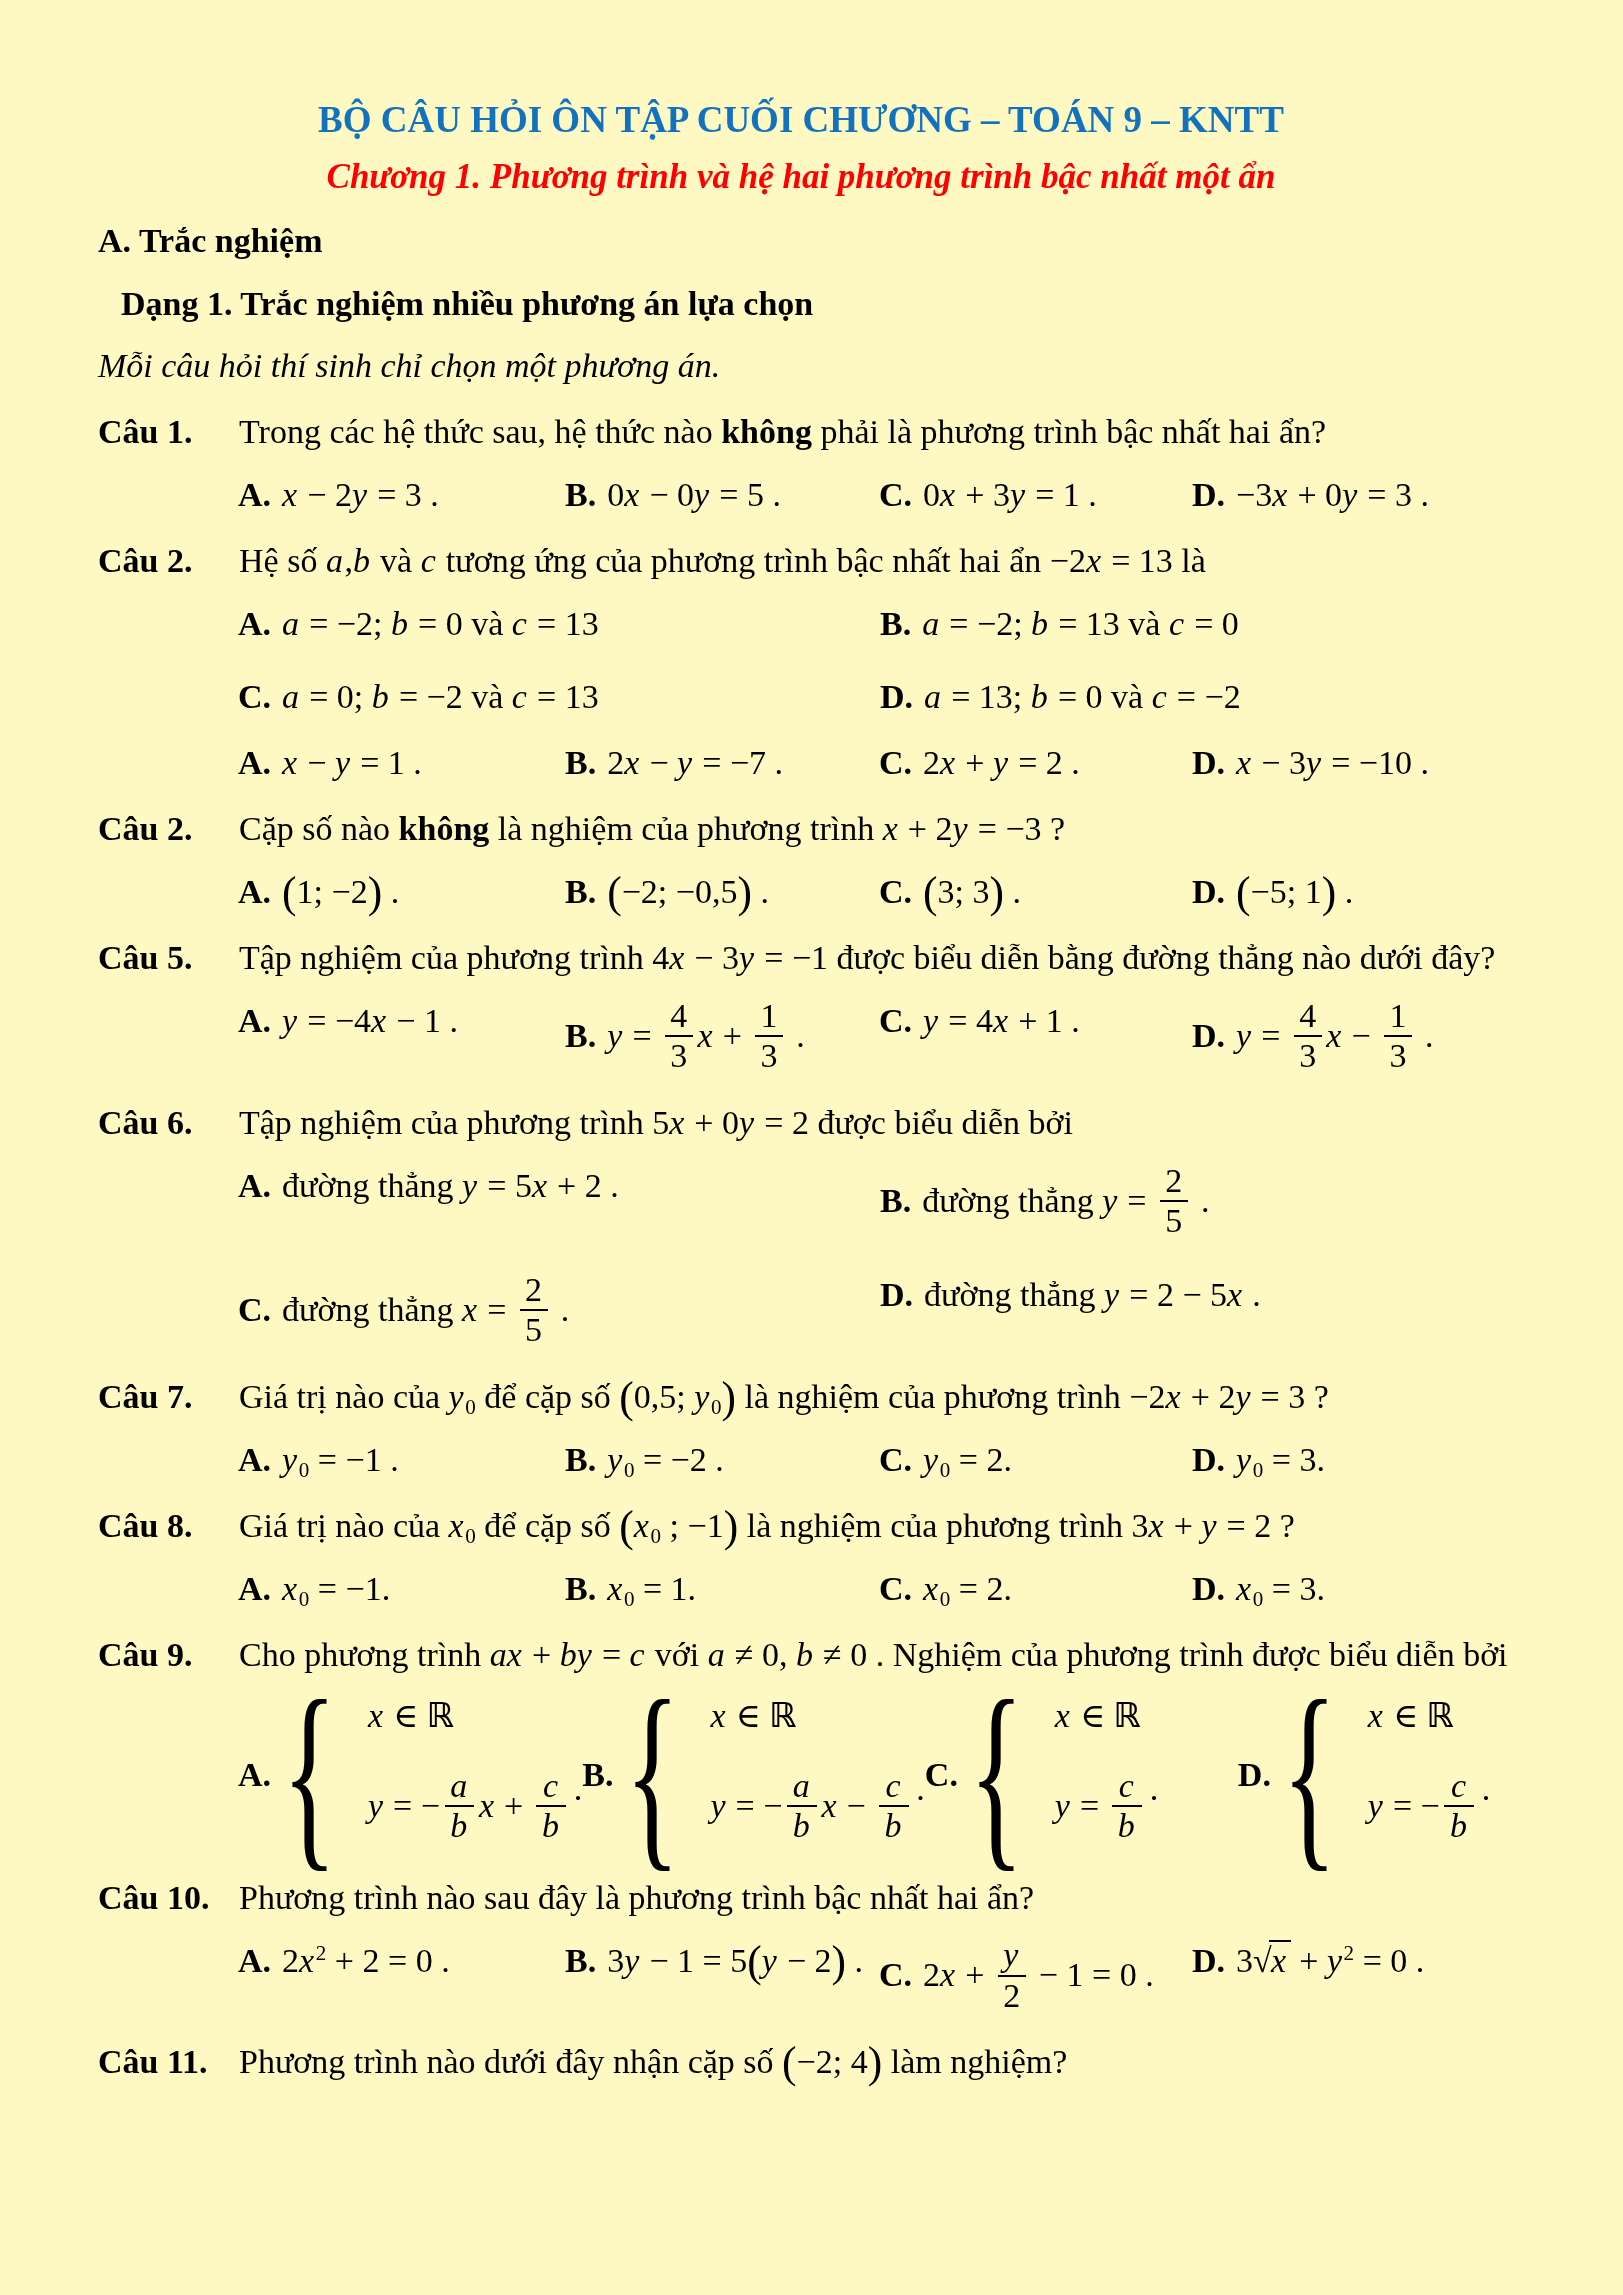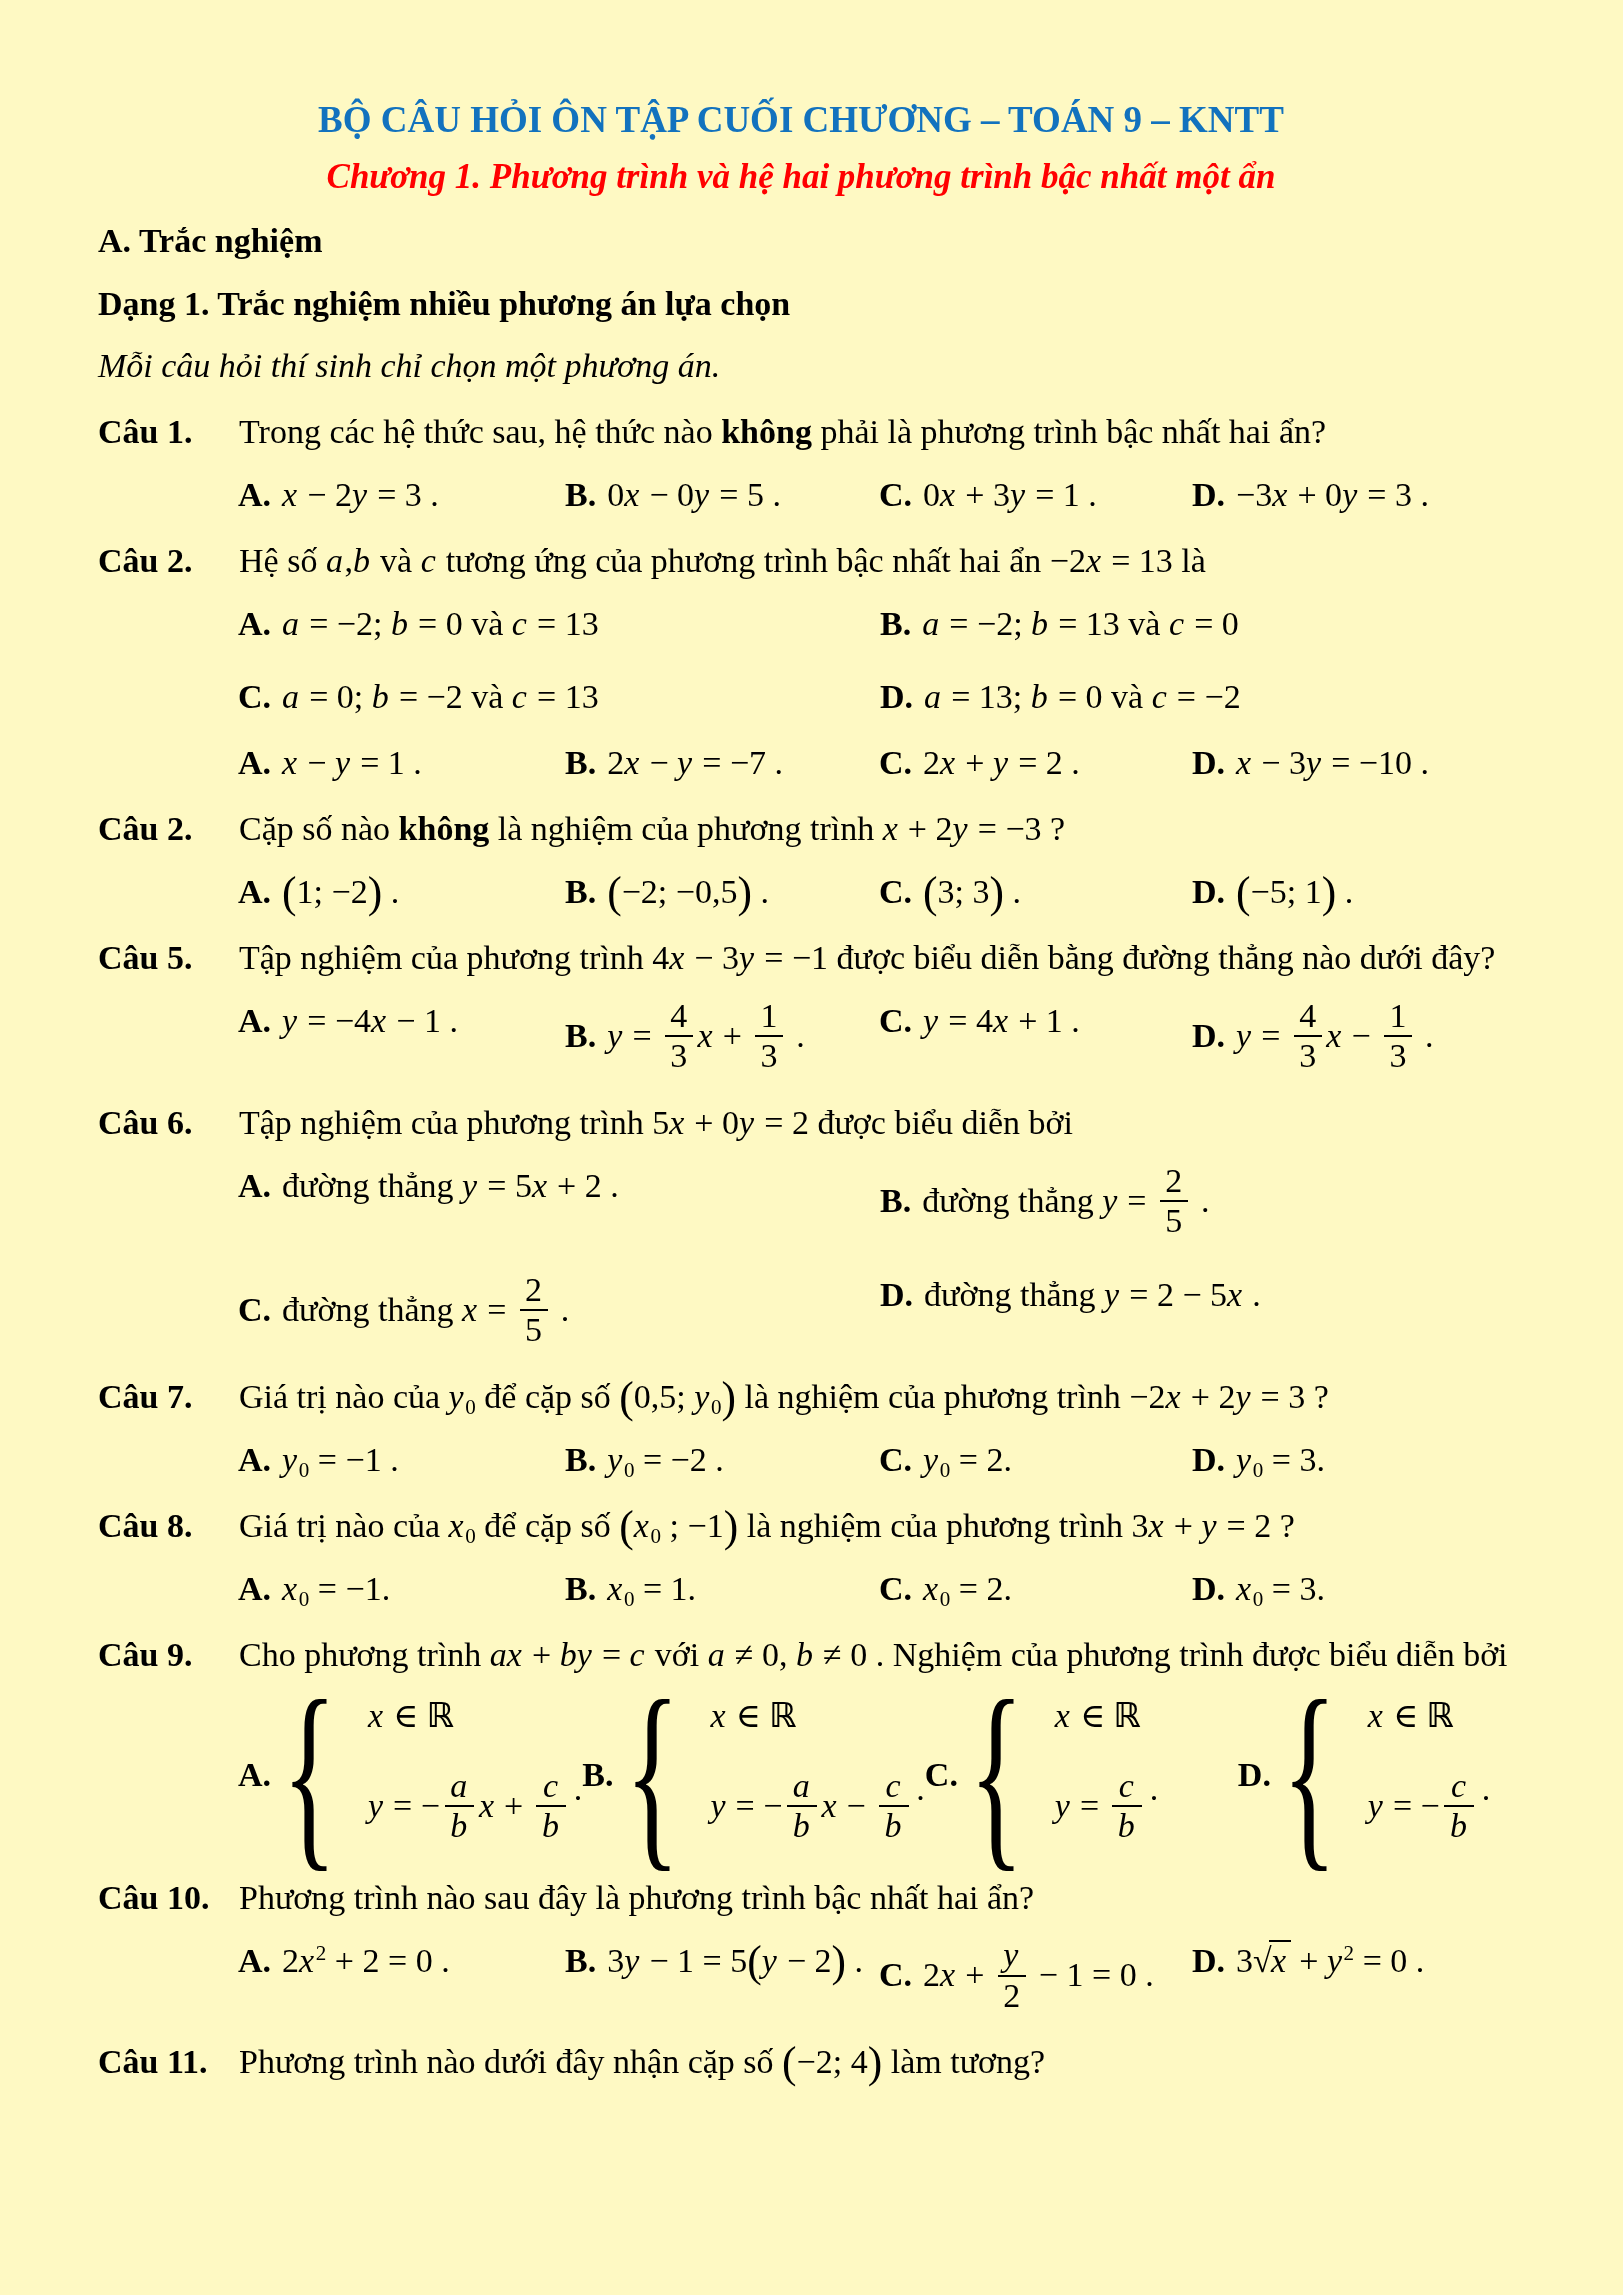--- a/index.html
+++ b/index.html
@@ -17,21 +17,21 @@
   }
   .doc-header{margin-left:-52px;}
   .doc-title{
     text-align:center;font-weight:bold;font-size:37px;line-height:1.2;
     font-family:"Liberation Serif","DejaVu Serif",serif;
   }
   .doc-subtitle{
     text-align:center;font-weight:bold;font-size:35px;line-height:1.2;margin-top:14px;font-style:italic;
   }
   .sec-a{font-weight:bold;margin-top:22px;}
-  .sec-dang{font-weight:bold;margin-top:20.4px;}
+  .sec-dang{font-weight:bold;margin-top:20.4px;margin-left:23px;}
   .instruction{font-style:italic;margin-top:19px;}
 
   .question{margin-top:23.6px;}
   .q-line{display:flex;align-items:center;}
   .q-label{flex:0 0 141px;font-weight:bold;}
   .q-stem{flex:1;}
 
   .opts{display:flex;flex-wrap:wrap;margin-top:20.4px;row-gap:31px;align-items:flex-start;}
   .opt{display:flex;align-items:baseline;white-space:nowrap;}
   .opt.has-cases{align-items:center;}
@@ -378,18 +378,18 @@
           </div>
           <div class="opt">
             <span class="opt-label">D.</span>
             <span class="opt-body math"><span class="math">3<span class="sqrt">√<span class="sqrtarg"><i>x</i></span></span> + <i>y</i><sup>2</sup> = 0 .</span></span>
           </div>
         </div>
       </div>
       <div class="question">
         <div class="q-line">
           <span class="q-label">Câu 11.</span>
-          <span class="q-stem"><span>Phương trình nào dưới đây nhận cặp số </span><span class="math"><span class="par">(</span>−2; 4<span class="par">)</span></span><span> làm tương?</span></span>
+          <span class="q-stem"><span>Phương trình nào dưới đây nhận cặp số </span><span class="math"><span class="par">(</span>−2; 4<span class="par">)</span></span><span> làm nghiệm?</span></span>
         </div>
       </div>
     </div>
 </div>
 
 
 </body></html>

